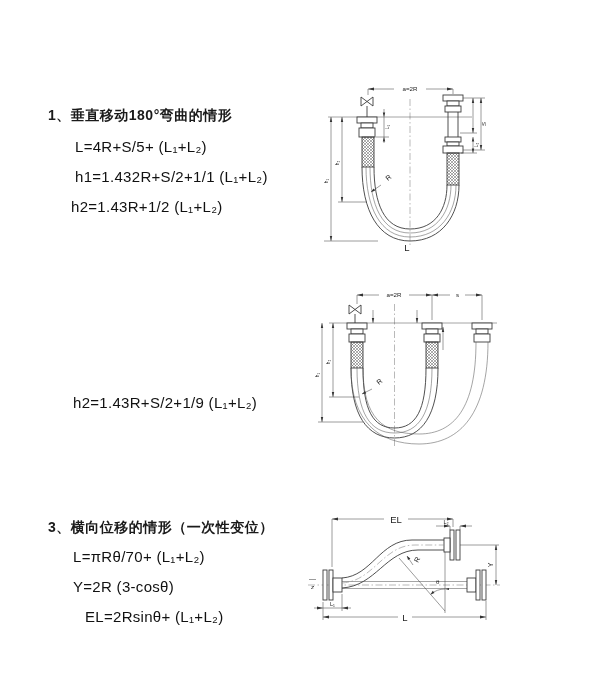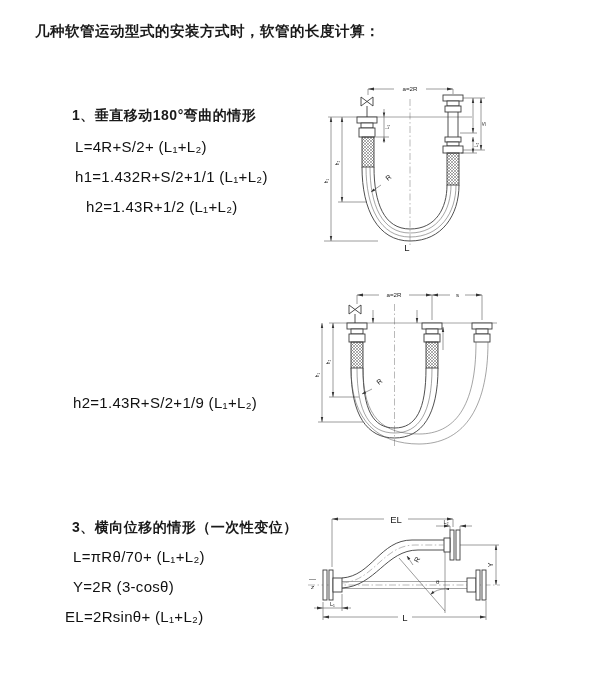--- a/index.html
+++ b/index.html
@@ -1,49 +1,48 @@
 <!DOCTYPE html>
 <html><head>
 <meta charset="utf-8">
 <style>
   html,body{margin:0;padding:0;background:#ffffff;}
   .page{position:relative;width:600px;height:675px;background:#fff;overflow:hidden;
         font-family:"Liberation Sans","DejaVu Sans",sans-serif;color:#1a1a1a;}
   .title{position:absolute;left:35px;top:22px;font-size:14.5px;font-weight:700;letter-spacing:.5px;white-space:nowrap;}
-  .heading{position:absolute;font-size:14px;font-weight:700;letter-spacing:.5px;white-space:nowrap;margin-left:24px;}
+  .heading{position:absolute;font-size:14px;font-weight:700;letter-spacing:.5px;white-space:nowrap;}
   .formula{position:absolute;font-size:15px;font-weight:400;letter-spacing:.3px;white-space:nowrap;color:#111;}
   .d{position:absolute;}
   svg .main{stroke:#3c3c3c;stroke-width:.9;fill:none}
   svg .thin{stroke:#5a5a5a;stroke-width:.55;fill:none}
   svg .dim{stroke:#4a4a4a;stroke-width:.55;fill:none}
   svg .cl{stroke:#8a8a8a;stroke-width:.6;fill:none;stroke-dasharray:7 2.5 1.5 2.5}
   svg .wh{fill:#fff;stroke:#3c3c3c;stroke-width:.9}
   svg .hat{fill:url(#hatchP);stroke:#3c3c3c;stroke-width:.9}
   svg .ar{fill:#333;stroke:none}
   svg text{fill:#1d1d1d;font-family:"Liberation Sans","DejaVu Sans",sans-serif}
   .t45{font-size:4.8px}.t55{font-size:5.5px}.t6{font-size:6.2px}.t7{font-size:7px}.t9{font-size:9.5px}
 </style>
 </head>
 <body>
 
 <div class="page">
 
-  <div class="title">几种软管运动型式的安装方式时，软管的长度计算：</div>
 
   <div class="heading" style="left:48px;top:107px">1、垂直移动180°弯曲的情形</div>
-  <div class="formula" style="left:75px;top:138px">L=4R+S/2+ (L₁+L₂)</div>
+  <div class="formula" style="left:75px;top:138px">L=4R+S/5+ (L₁+L₂)</div>
   <div class="formula" style="left:75px;top:168px">h1=1.432R+S/2+1/1 (L₁+L₂)</div>
-  <div class="formula" style="left:86px;top:198px">h2=1.43R+1/2 (L₁+L₂)</div>
+  <div class="formula" style="left:71px;top:198px">h2=1.43R+1/2 (L₁+L₂)</div>
 
   <div class="formula" style="left:73px;top:394px">h2=1.43R+S/2+1/9 (L₁+L₂)</div>
 
   <div class="heading" style="left:48px;top:519px">3、横向位移的情形（一次性变位）</div>
   <div class="formula" style="left:73px;top:548px">L=πRθ/70+ (L₁+L₂)</div>
   <div class="formula" style="left:73px;top:578px">Y=2R (3-cosθ)</div>
-  <div class="formula" style="left:65px;top:608px">EL=2Rsinθ+ (L₁+L₂)</div>
+  <div class="formula" style="left:85px;top:608px">EL=2Rsinθ+ (L₁+L₂)</div>
 
   <svg class="d" style="left:320px;top:75px" width="270" height="180" viewBox="0 0 270 180">
     <defs>
       <pattern id="hatchP" width="3" height="3" patternUnits="userSpaceOnUse">
         <path d="M0,3 L3,0 M0,0 L3,3" stroke="#4a4a4a" stroke-width="0.45"></path>
       </pattern>
     </defs>
 
     <g>
       <line class="cl" x1="90" y1="24" x2="90" y2="172"></line>

